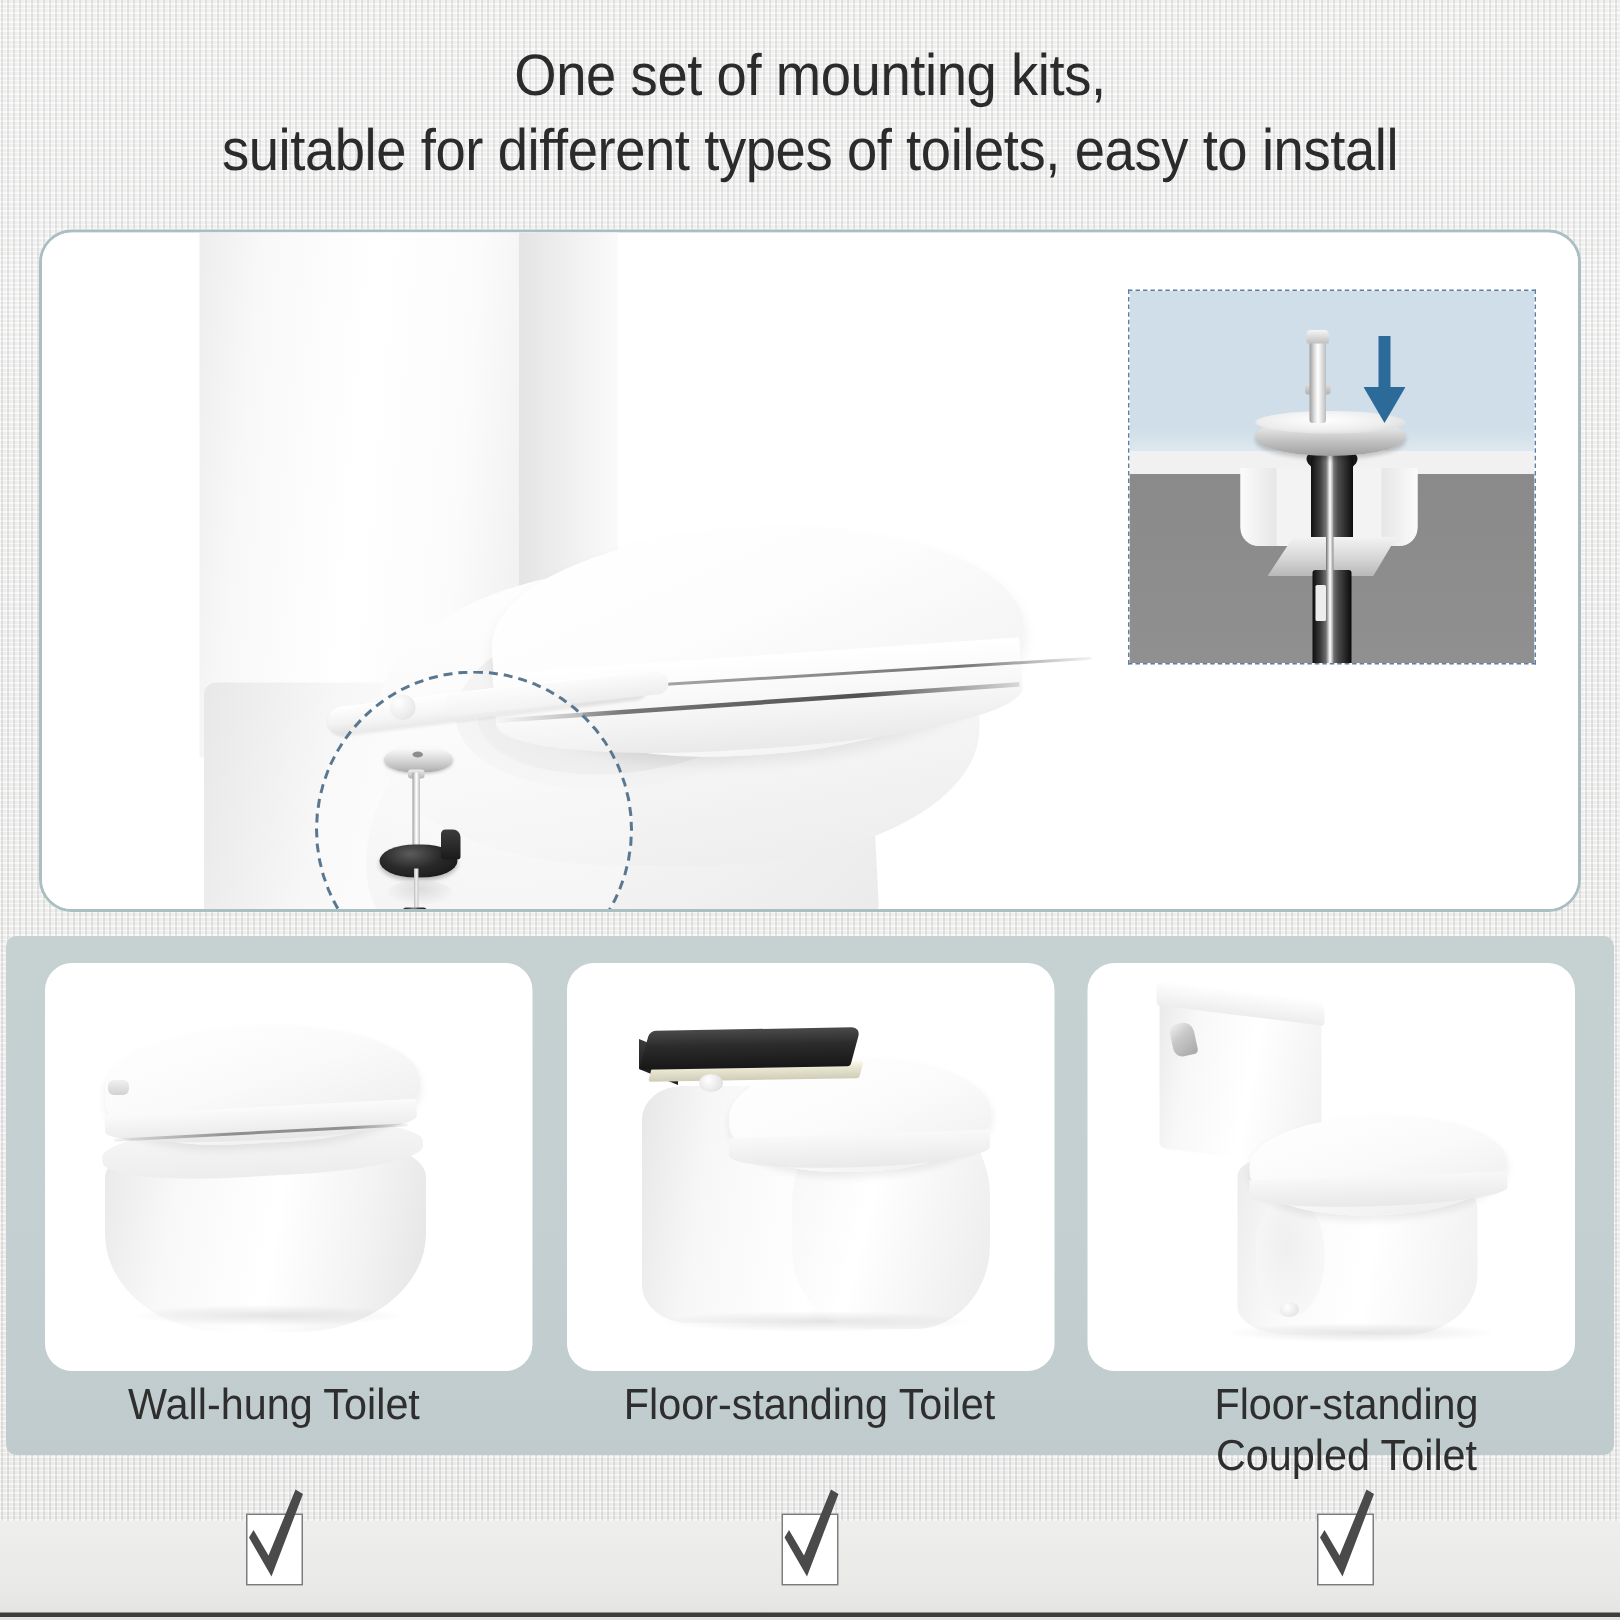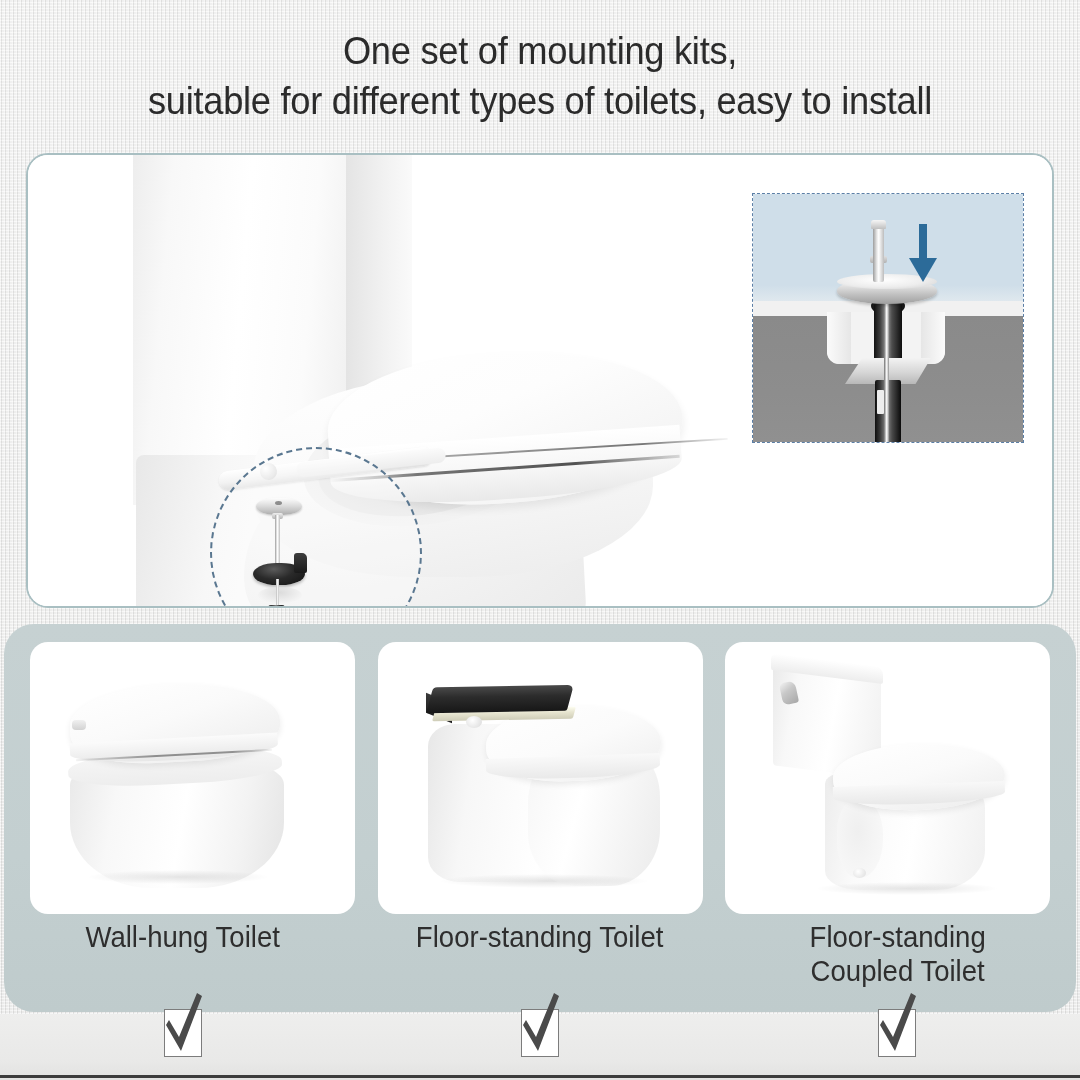--- a/index.html
+++ b/index.html
@@ -374,23 +374,23 @@
     left: 156px; top: 64px;
     width: 28px; height: 24px;
     background: #2c6b99;
     clip-path: polygon(50% 100%, 0% 0%, 100% 0%);
   }
 
   
   #bottom-panel {
     position: absolute;
     left: 4px; top: 624px;
-    width: 1072px; height: 388px;
+    width: 1072px; height: 346px;
     background: linear-gradient(180deg,#c6d1d2 0%,#c3cfd0 60%,#bfcbcc 100%);
-    border-radius: 30px;
+    border-radius: 7px;
   }
 
   .cards-row {
     position: absolute;
     left: 0; top: 0; right: 0;
     height: 290px;
     display: flex;
     justify-content: space-between;
     padding: 18px 26px 0 26px;
   }

